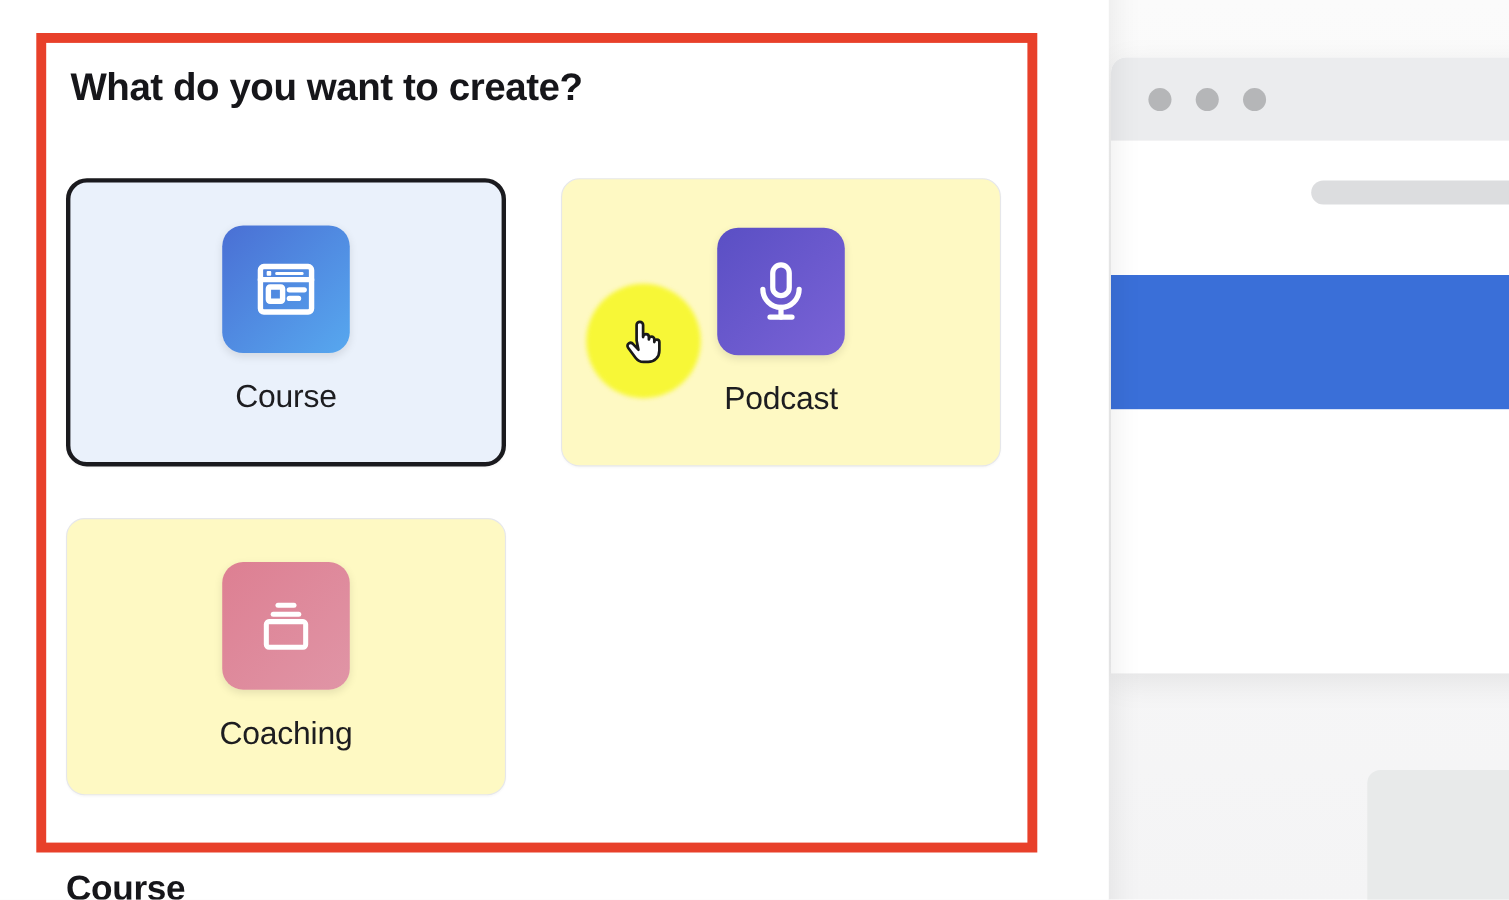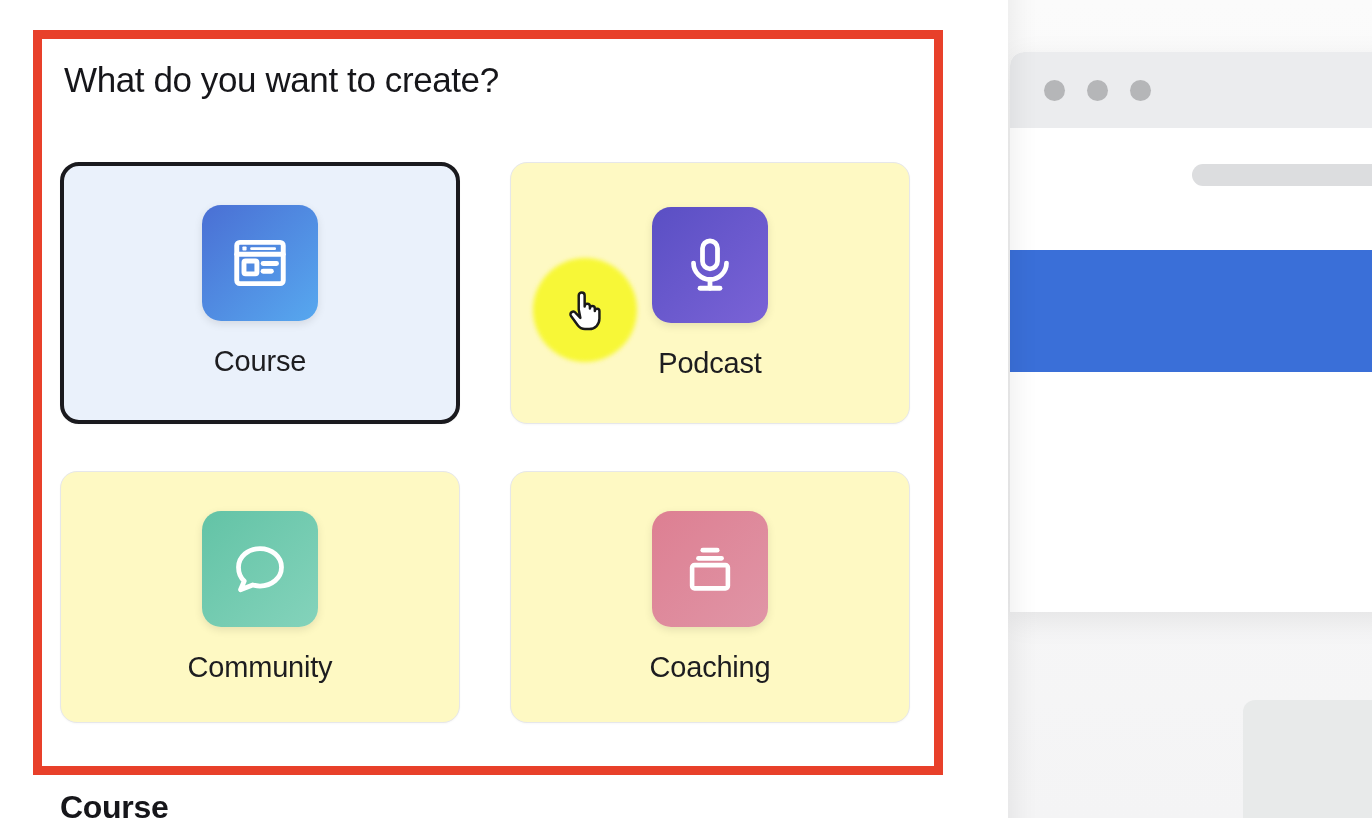--- a/index.html
+++ b/index.html
@@ -57,21 +57,21 @@
   }
 
   
   .chooser {
     position:absolute; left:33px; top:30px;
     width:910px; height:745px;
     background:#ffffff;
   }
   .chooser-title {
     position:absolute; left:31px; top:30px;
-    font-size:35px; font-weight:normal; color:#16161a;
+    font-size:35px; font-weight:bold; color:#16161a;
     letter-spacing:-.4px;
   }
 
   .grid {
     position:absolute; left:27px; top:132px;
     width:855px;
     display:grid;
     grid-template-columns:400px 400px;
     grid-template-rows:262px 252px;
     gap:47px 50px;
@@ -197,30 +197,20 @@
           <svg width="60" height="60" viewBox="0 0 24 24" fill="none" stroke="#ffffff" stroke-width="1.9" stroke-linecap="round" stroke-linejoin="round">
             <rect x="9" y="2.3" width="6" height="11.2" rx="3"></rect>
             <path d="M5.4 11.2a6.6 6.6 0 0 0 13.2 0"></path>
             <line x1="12" y1="17.8" x2="12" y2="21.3"></line>
             <line x1="8" y1="21.3" x2="16" y2="21.3"></line>
           </svg>
         </div>
         <div class="opt-label">Podcast</div>
       </div>
 
-      <div class="opt">
-        <div class="opt-icon ic-community">
-          <svg width="60" height="60" viewBox="0 0 24 24" fill="none" stroke="#ffffff" stroke-width="1.9" stroke-linecap="round" stroke-linejoin="round">
-            <path d="M20.6 11.3c0 4.3-3.9 7.5-8.6 7.5-1 0-2-.15-2.9-.42
-                     L4.2 20.3l1.5-3.5C4.1 15.4 3.4 13.5 3.4 11.3
-                     3.4 7 7.3 3.8 12 3.8s8.6 3.2 8.6 7.5z"></path>
-          </svg>
-        </div>
-        <div class="opt-label">Community</div>
-      </div>
 
       <div class="opt">
         <div class="opt-icon ic-coaching">
           <svg width="58" height="58" viewBox="0 0 24 24" fill="none" stroke="#ffffff" stroke-width="1.9" stroke-linecap="round" stroke-linejoin="round">
             <line x1="9" y1="4.2" x2="15" y2="4.2"></line>
             <line x1="7.2" y1="7.6" x2="16.8" y2="7.6"></line>
             <rect x="4.6" y="10.4" width="14.8" height="9.6" rx="1"></rect>
           </svg>
         </div>
         <div class="opt-label">Coaching</div>

